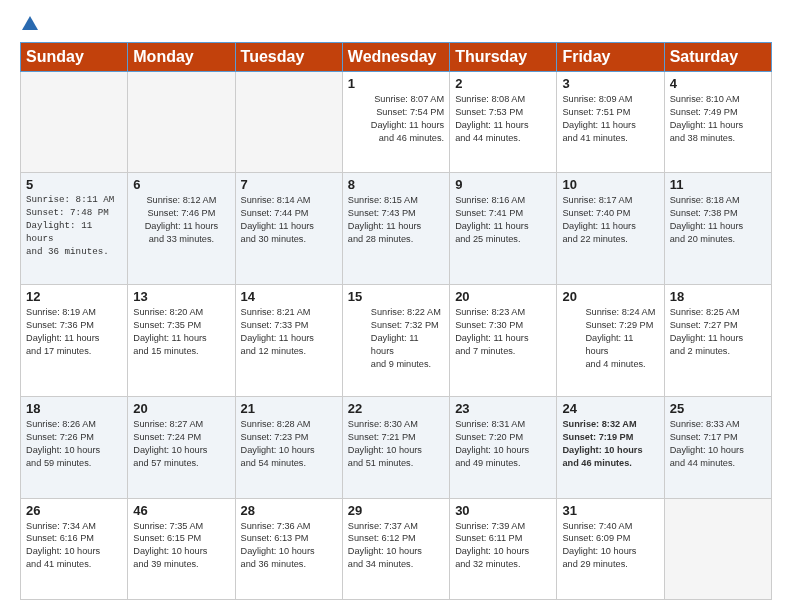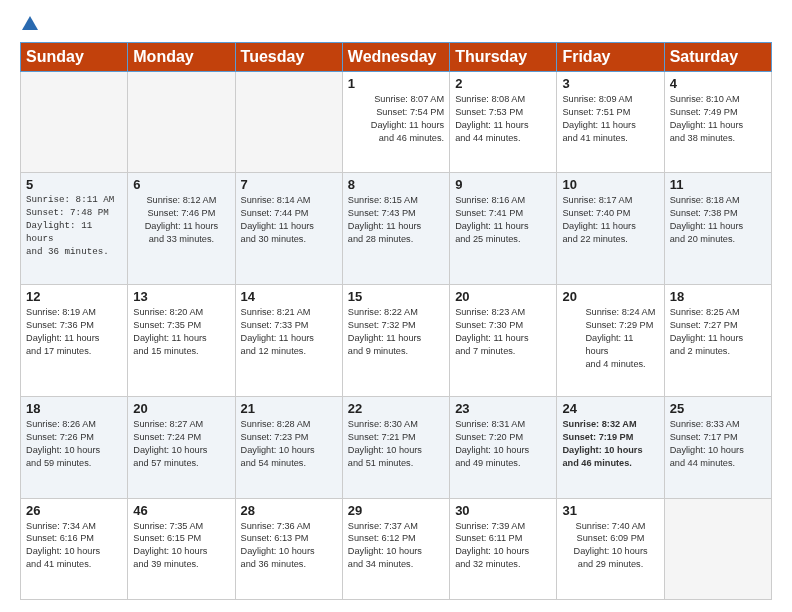--- a/index.html
+++ b/index.html
@@ -242,21 +242,21 @@
           </td>
           <td>
             <div class="day-number">14</div>
             <div class="day-info" style="white-space: pre-line;">Sunrise: 8:21 AM
 Sunset: 7:33 PM
 Daylight: 11 hours
 and 12 minutes.</div>
           </td>
           <td>
             <div class="day-number">15</div>
-            <div class="day-info" style="white-space: pre-line;">Sunrise: 8:22 AM
+            <div class="day-info" style="white-space: pre-line; margin-left: 23px;">Sunrise: 8:22 AM
 Sunset: 7:32 PM
 Daylight: 11 hours
 and 9 minutes.</div>
           </td>
           <td>
             <div class="day-number">20</div>
             <div class="day-info" style="white-space: pre-line;">Sunrise: 8:23 AM
 Sunset: 7:30 PM
 Daylight: 11 hours
 and 7 minutes.</div>
@@ -358,21 +358,21 @@
           </td>
           <td>
             <div class="day-number">30</div>
             <div class="day-info" style="white-space: pre-line;">Sunrise: 7:39 AM
 Sunset: 6:11 PM
 Daylight: 10 hours
 and 32 minutes.</div>
           </td>
           <td>
             <div class="day-number">31</div>
-            <div class="day-info" style="white-space: pre-line; text-align: center;">Sunrise: 7:40 AM
+            <div class="day-info" style="white-space: pre-line;">Sunrise: 7:40 AM
 Sunset: 6:09 PM
 Daylight: 10 hours
 and 29 minutes.</div>
           </td>
           <td class="empty"></td>
         </tr>
       </tbody>
   </table>
 </div>
 

